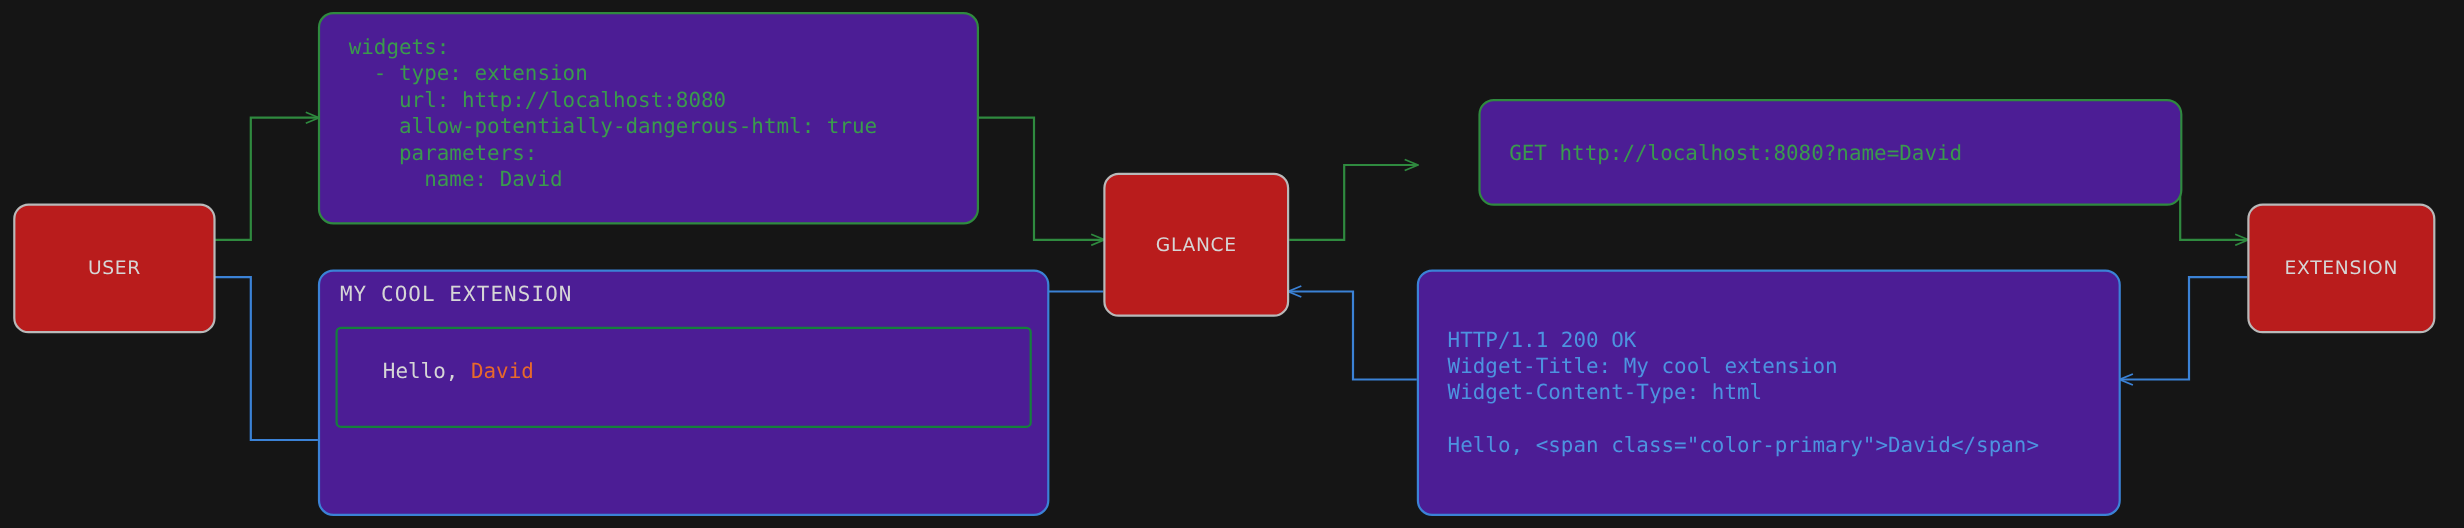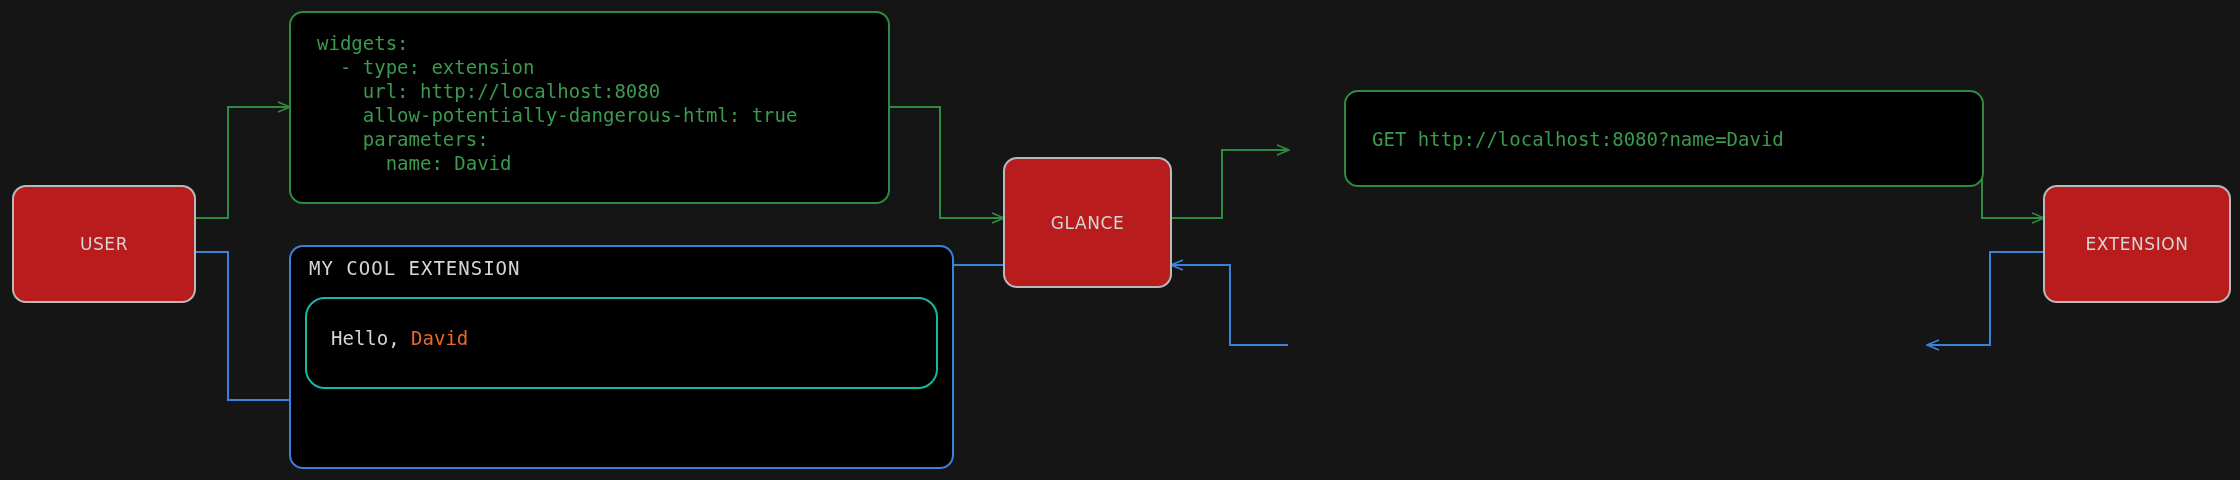--- a/index.html
+++ b/index.html
@@ -41,21 +41,21 @@
     color: #d6d6d6;
     font-family: "DejaVu Sans", sans-serif;
     font-size: 17px;
     letter-spacing: 0.6px;
   }
   .codebox {
     position: absolute;
     box-sizing: border-box;
     border: 2px solid #2f8a3f;
     border-radius: 14px;
-    background: #000000;
+    background: #4c1d95;
     padding: 18px 26px;
   }
   .codebox.blue {
     border-color: #3b82d6;
   }
   .code {
     color: #3a9a4d;
     font-family: "DejaVu Sans Mono", monospace;
     font-size: 19px;
     line-height: 24px;
@@ -67,23 +67,23 @@
   .widget-title {
     color: #d6d6d6;
     font-family: "DejaVu Sans Mono", monospace;
     font-size: 19px;
     letter-spacing: 1px;
     margin: 10px 0 0 18px;
   }
   .widget-inner {
     box-sizing: border-box;
     margin: 18px 14px 14px 14px;
-    border: 2px solid #14b8a6;
-    border-radius: 20px;
-    padding: 28px 24px;
+    border: 2px solid #15803d;
+    border-radius: 5px;
+    padding: 28px 41px;
     min-height: 92px;
   }
   .widget-text {
     color: #d6d6d6;
     font-family: "DejaVu Sans Mono", monospace;
     font-size: 19px;
   }
   .accent {
     color: #e8692a;
   }
@@ -121,37 +121,44 @@
   </svg>
 
   <div class="node" style="left:12px; top:185px; width:184px; height:118px;">
     <span class="node-label">USER</span>
   </div>
 
   <div class="node" style="left:1003px; top:157px; width:169px; height:131px;">
     <span class="node-label">GLANCE</span>
   </div>
 
-  <div class="node" style="left:2043px; top:185px; width:188px; height:118px;">
+  <div class="node" style="left:2043px; top:185px; width:171px; height:118px;">
     <span class="node-label">EXTENSION</span>
   </div>
 
   <div class="codebox" style="left:289px; top:11px; width:601px; height:193px;">
     <div class="code">widgets:
   - type: extension
     url: http://localhost:8080
     allow-potentially-dangerous-html: true
     parameters:
       name: David</div>
   </div>
 
   <div class="codebox" style="left:1344px; top:90px; width:640px; height:97px; display:flex; align-items:center;">
     <div class="code">GET http://localhost:8080?name=David</div>
   </div>
 
+  <div class="codebox blue" style="left:1288px; top:245px; width:640px; height:224px; display:flex; align-items:center;">
+    <div class="code blue">HTTP/1.1 200 OK
+Widget-Title: My cool extension
+Widget-Content-Type: html
+
+Hello, &lt;span class="color-primary"&gt;David&lt;/span&gt;</div>
+  </div>
 
   <div class="codebox blue" style="left:289px; top:245px; width:665px; height:224px; padding:0;">
     <div class="widget-title">MY COOL EXTENSION</div>
     <div class="widget-inner">
       <span class="widget-text">Hello, </span><span class="widget-text accent">David</span>
     </div>
   </div>
 
 </div>
 

